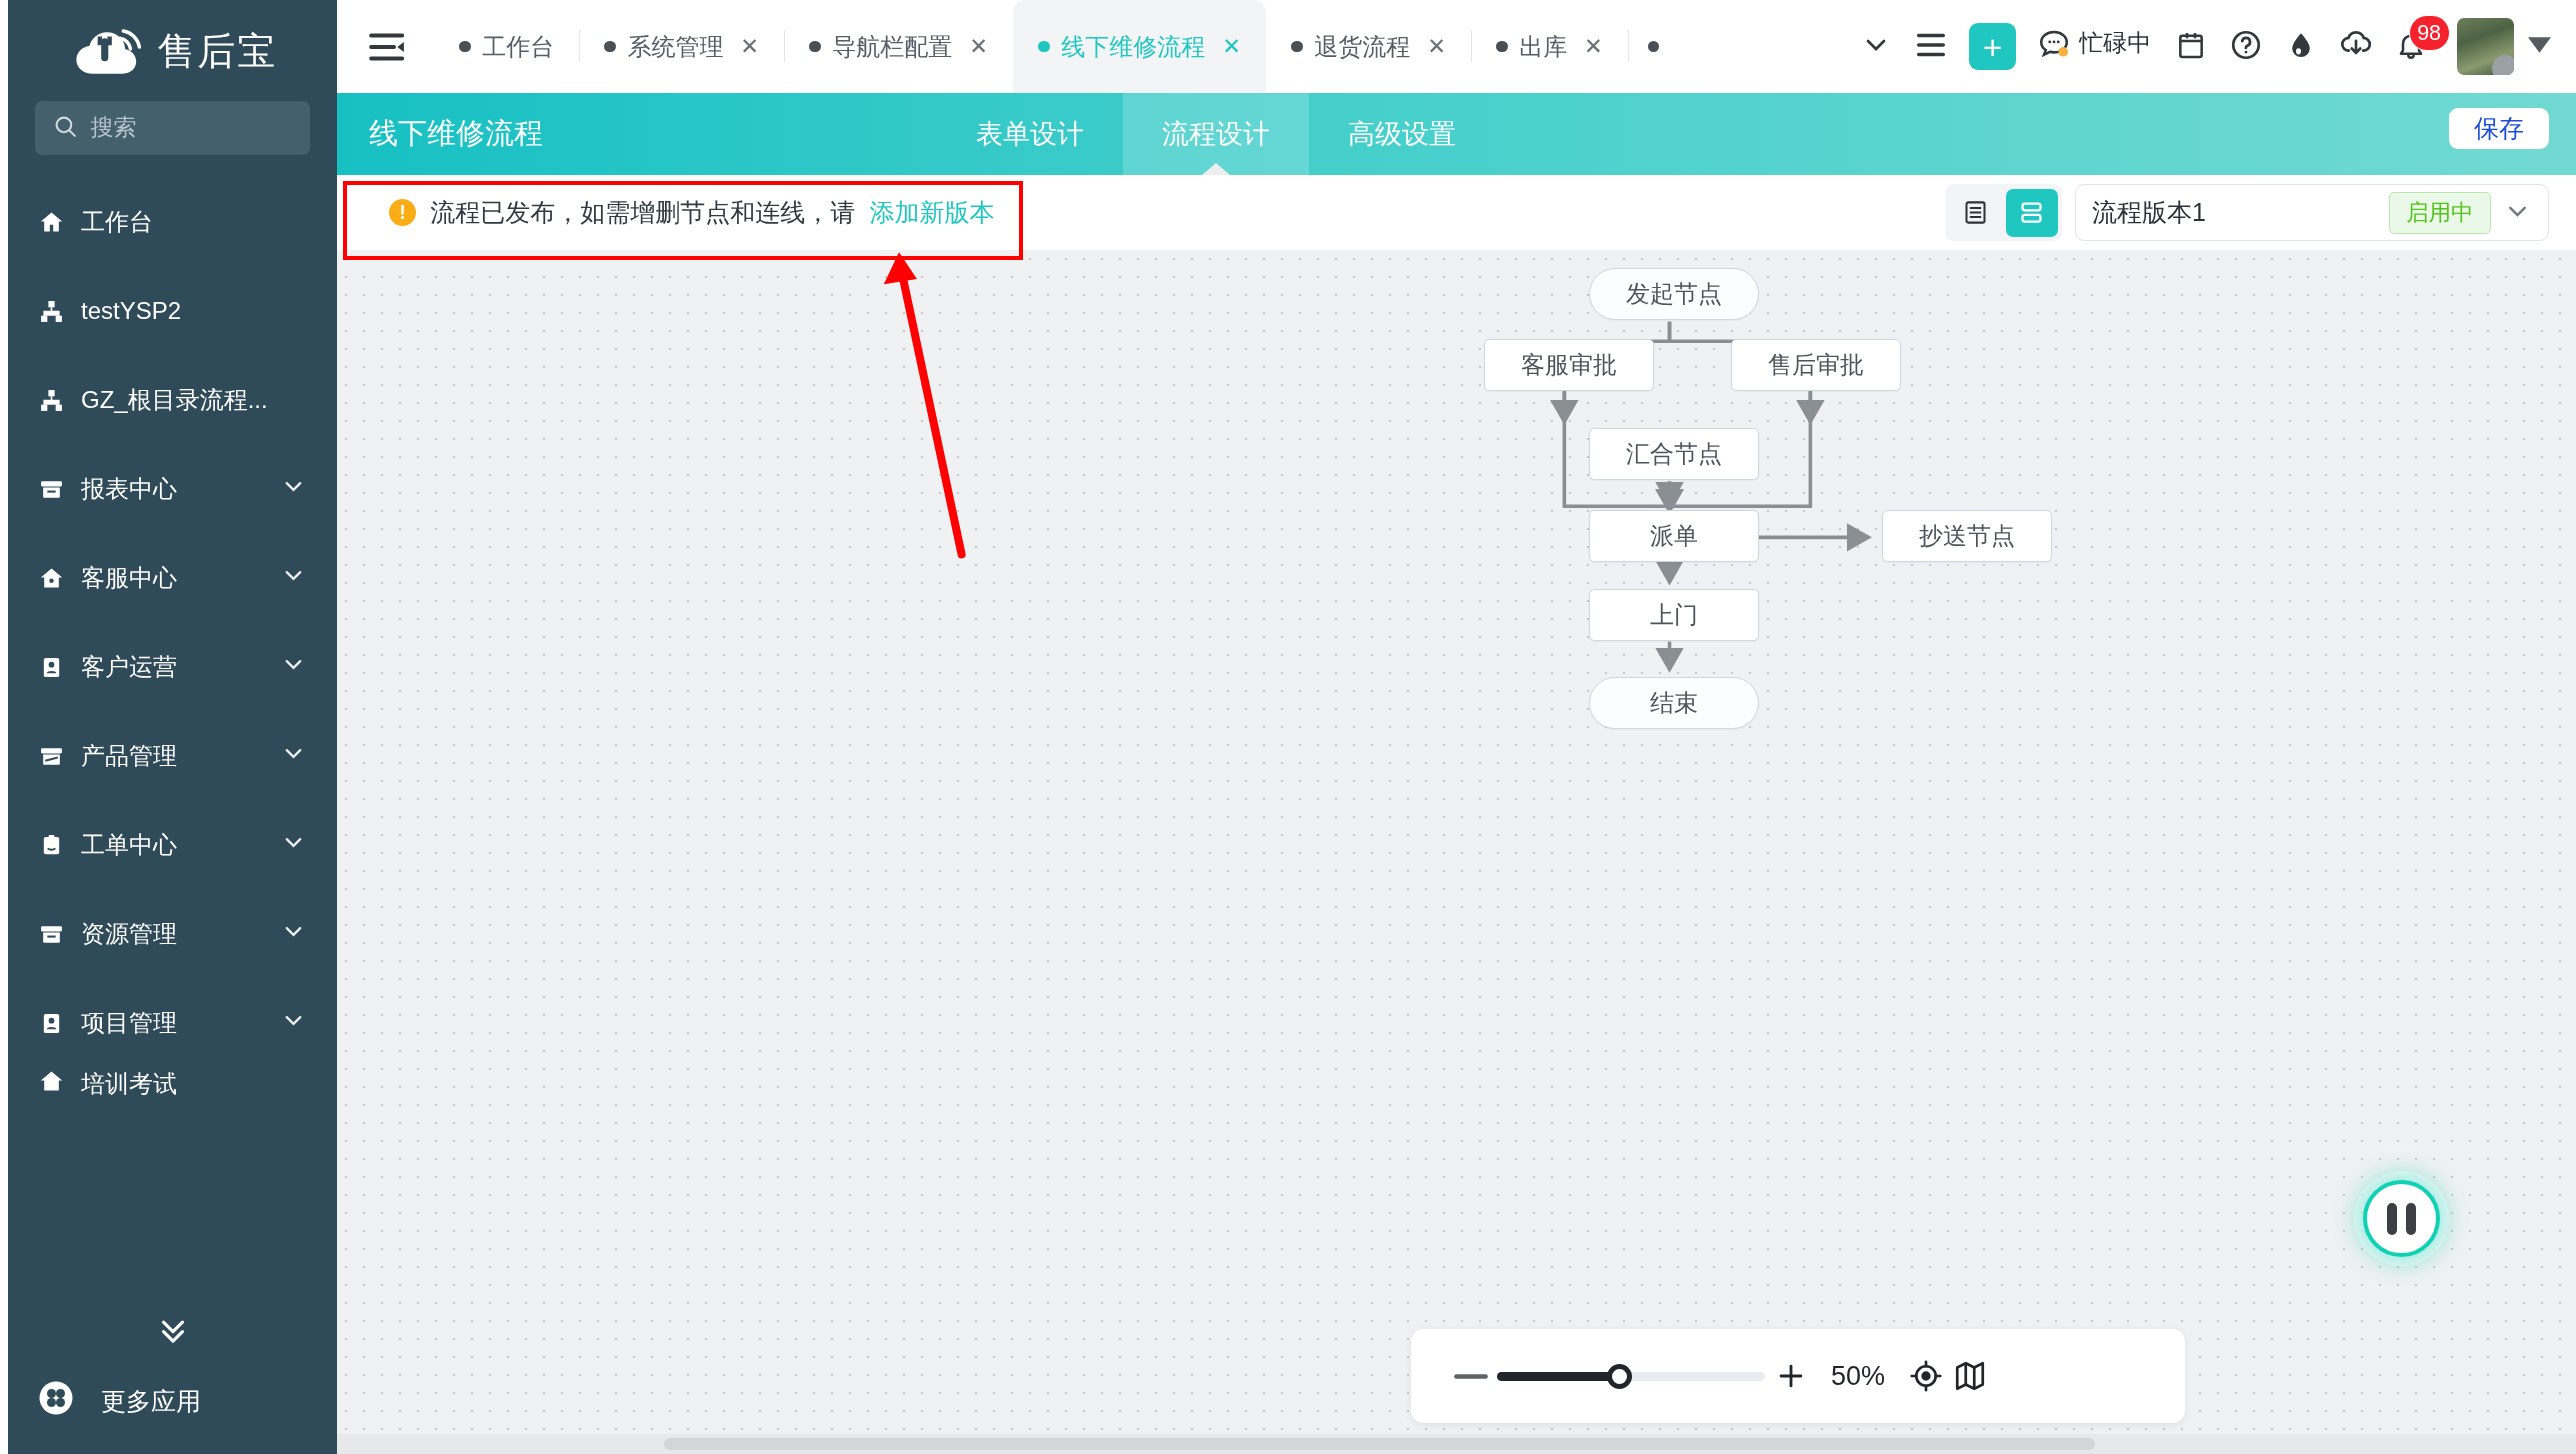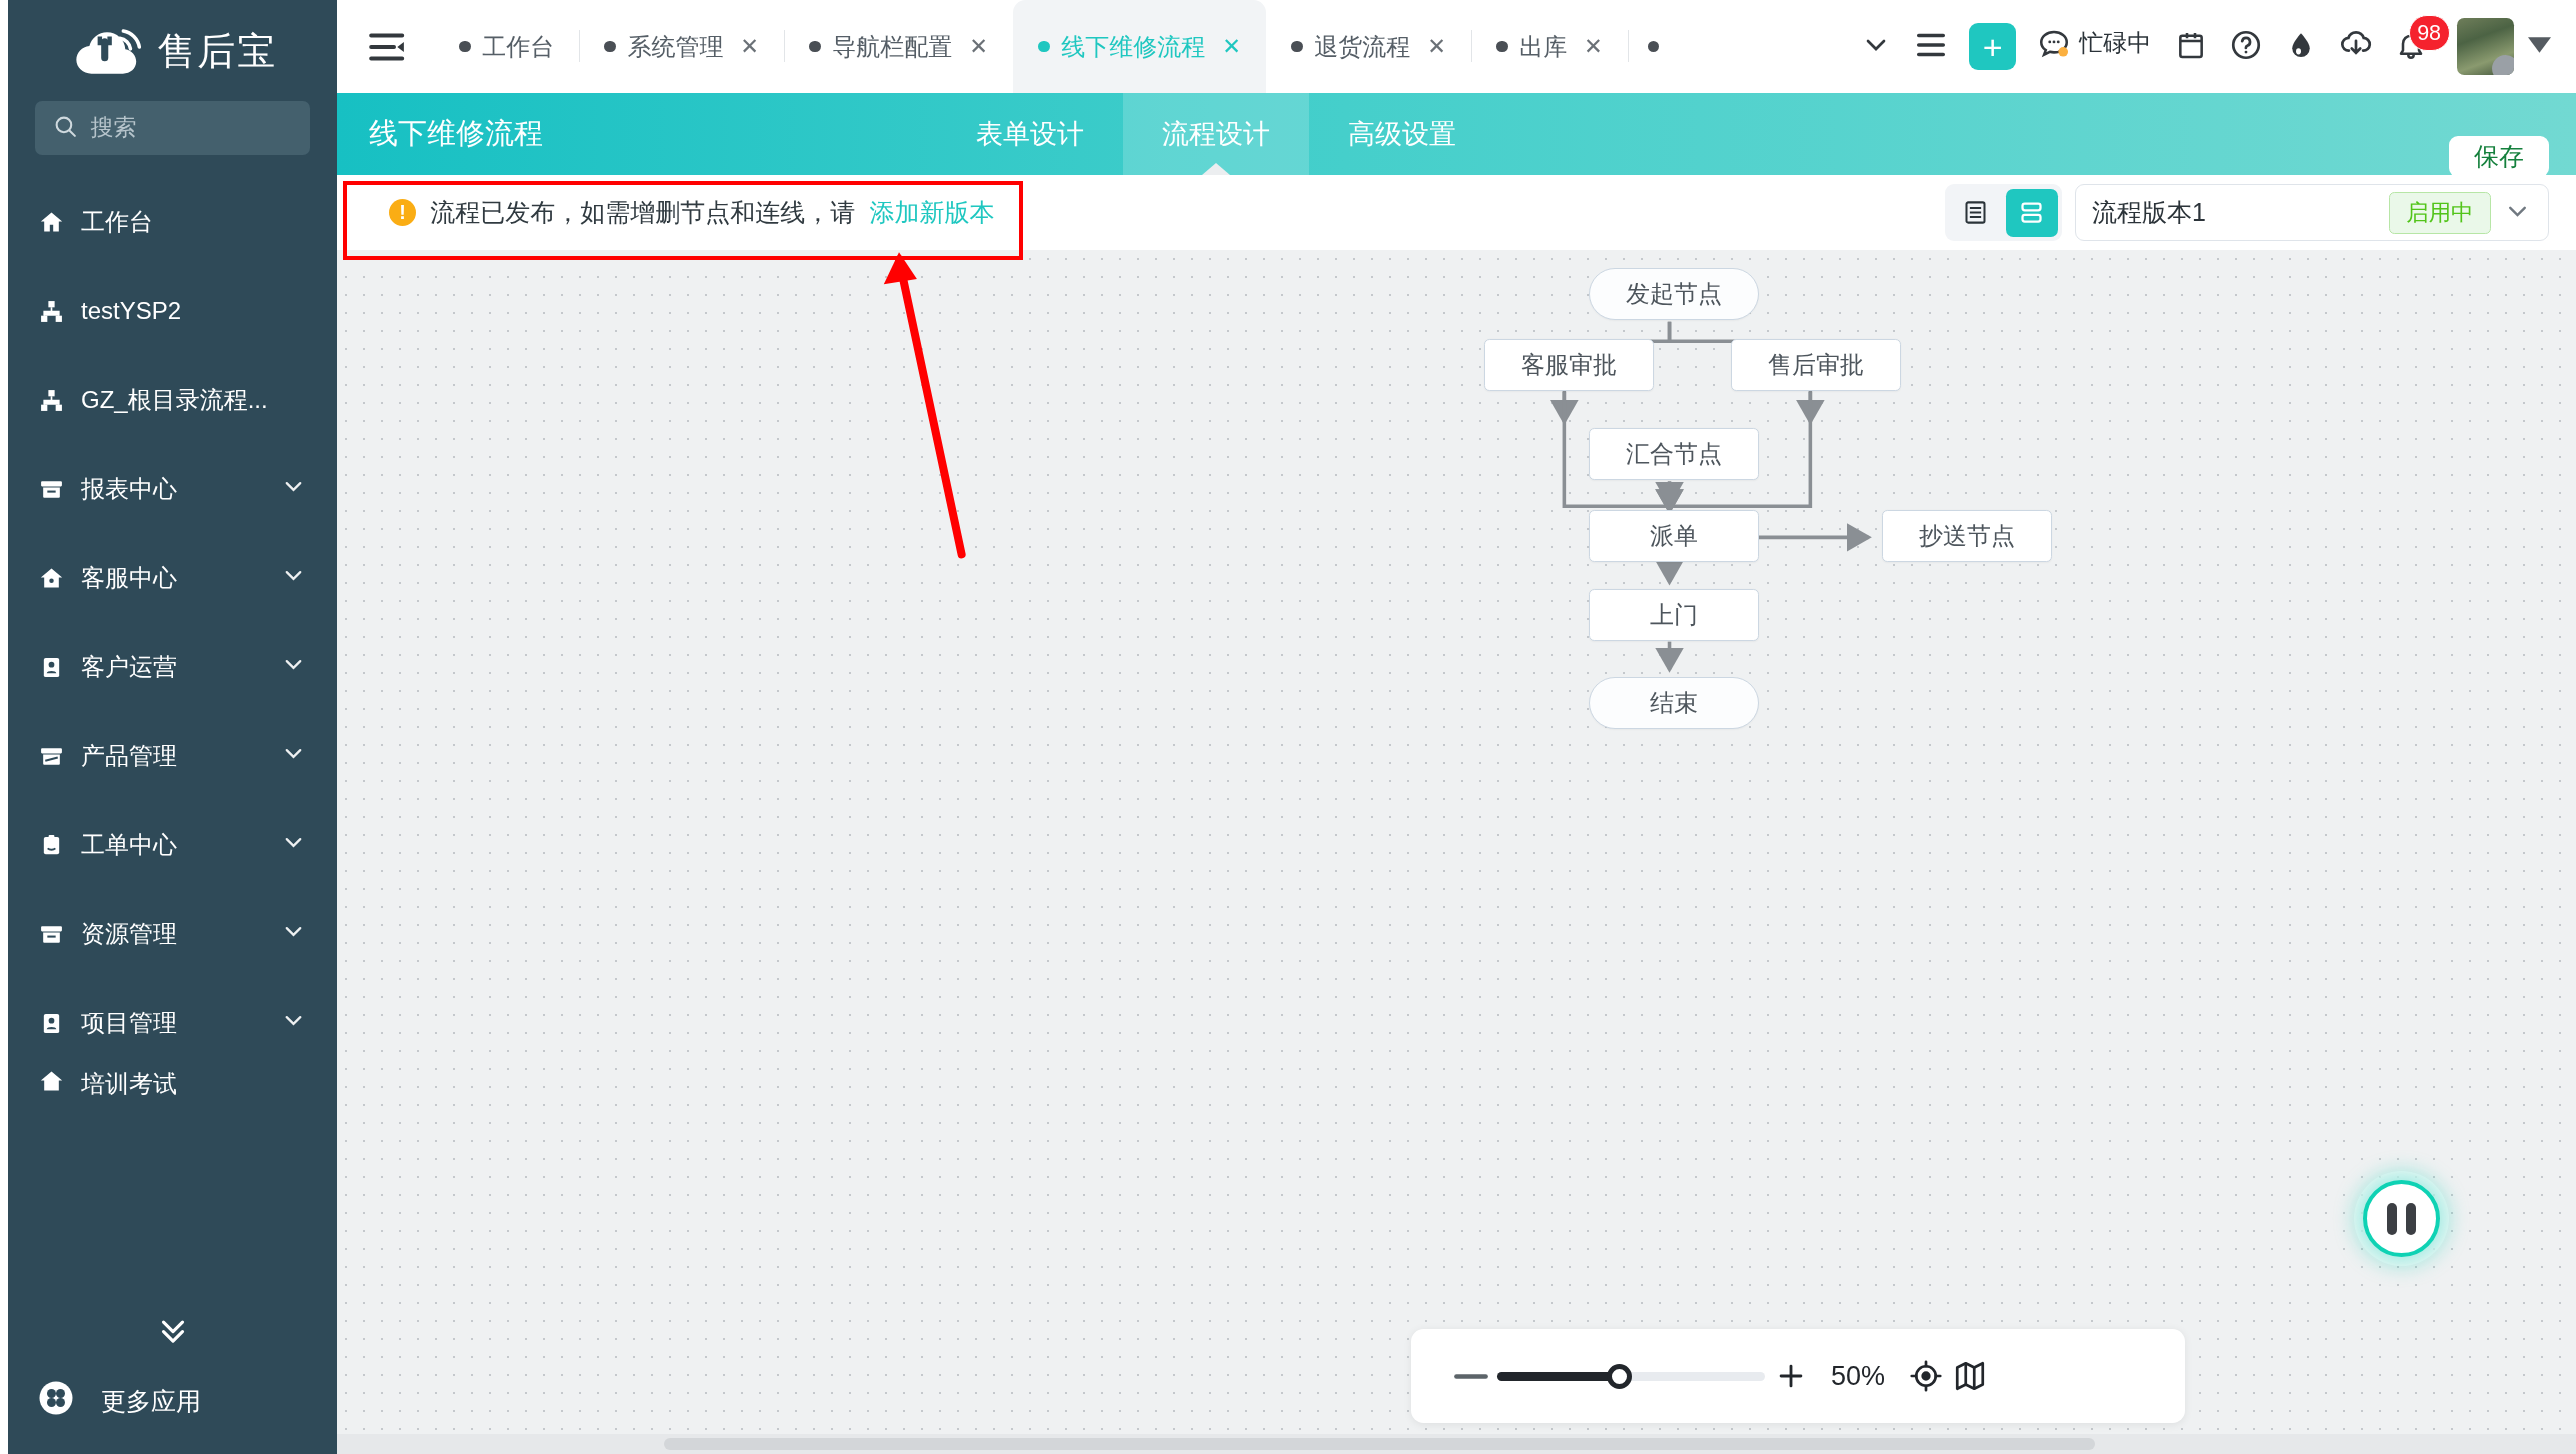--- a/index.html
+++ b/index.html
@@ -150,21 +150,21 @@
   .head-tab.active::after {
     content: ""; position: absolute; bottom: 0; left: 50%;
     transform: translateX(-50%);
     border-left: 14.3px solid transparent; border-right: 14.3px solid transparent;
     border-bottom: 12.5px solid #eceef0;
   }
   .save-btn {
     position: absolute; right: 27px; top: 15px;
     width: 100px; height: 41px; background: #ffffff; border-radius: 9px;
     display: flex; align-items: center; justify-content: center;
-    color: #15803d; font-size: 25px; cursor: pointer; margin-top: 28px;
+    color: #1d4ed8; font-size: 25px; cursor: pointer;
   }
 
   
   #toolbar {
     height: 75px; background: #ffffff; display: flex; align-items: center;
     position: relative; z-index: 4; padding: 0 27px;
   }
   .alert {
     display: flex; align-items: center; gap: 14.3px;
     font-size: 25px; color: #303a40; margin-left: 25px;

